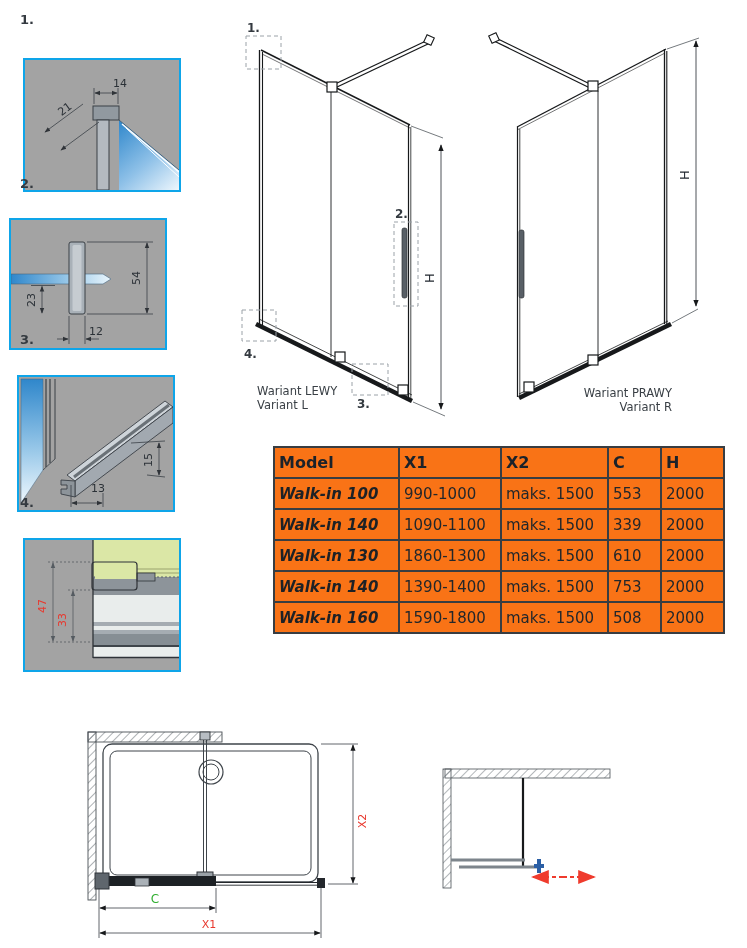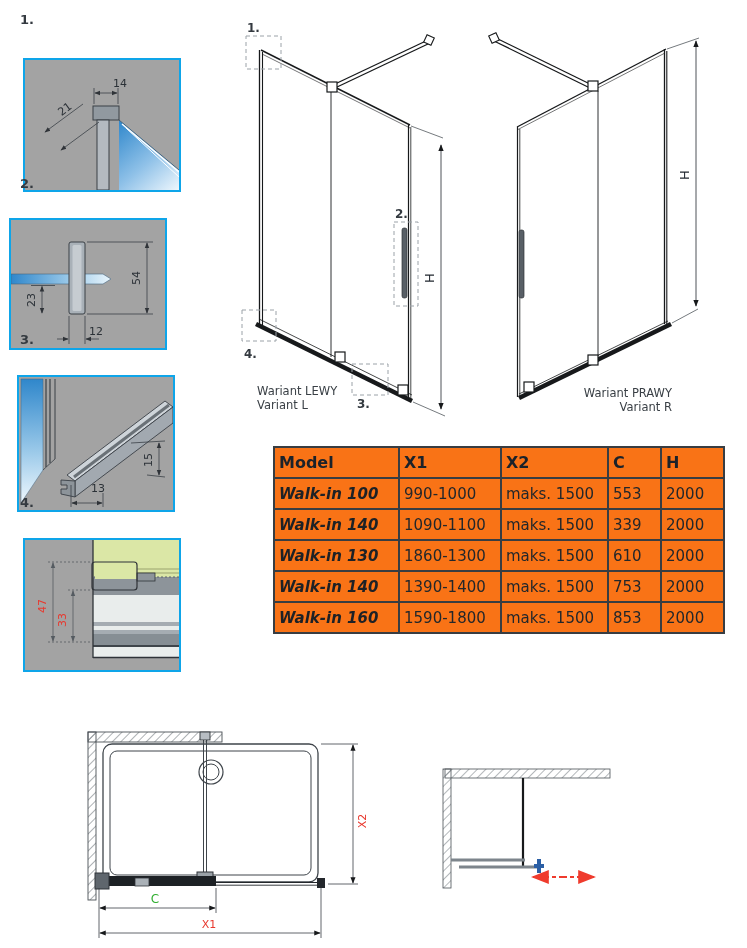--- a/index.html
+++ b/index.html
@@ -325,21 +325,21 @@
         <td class="model">Walk-in 140</td>
         <td>1390-1400</td>
         <td>maks. 1500</td>
         <td>753</td>
         <td>2000</td>
       </tr>
       <tr>
         <td class="model">Walk-in 160</td>
         <td>1590-1800</td>
         <td>maks. 1500</td>
-        <td>853</td>
+        <td>508</td>
         <td>2000</td>
       </tr>
     </tbody>
   </table>
 
   <svg style="position:absolute;left:85px;top:726px" width="300" height="218" viewBox="0 0 300 218">
     <defs>
       <pattern id="hatchP" width="6" height="6" patternUnits="userSpaceOnUse" patternTransform="rotate(45)">
         <line x1="0" y1="0" x2="0" y2="6" stroke="#6a7177" stroke-width="1.1"></line>
       </pattern>

